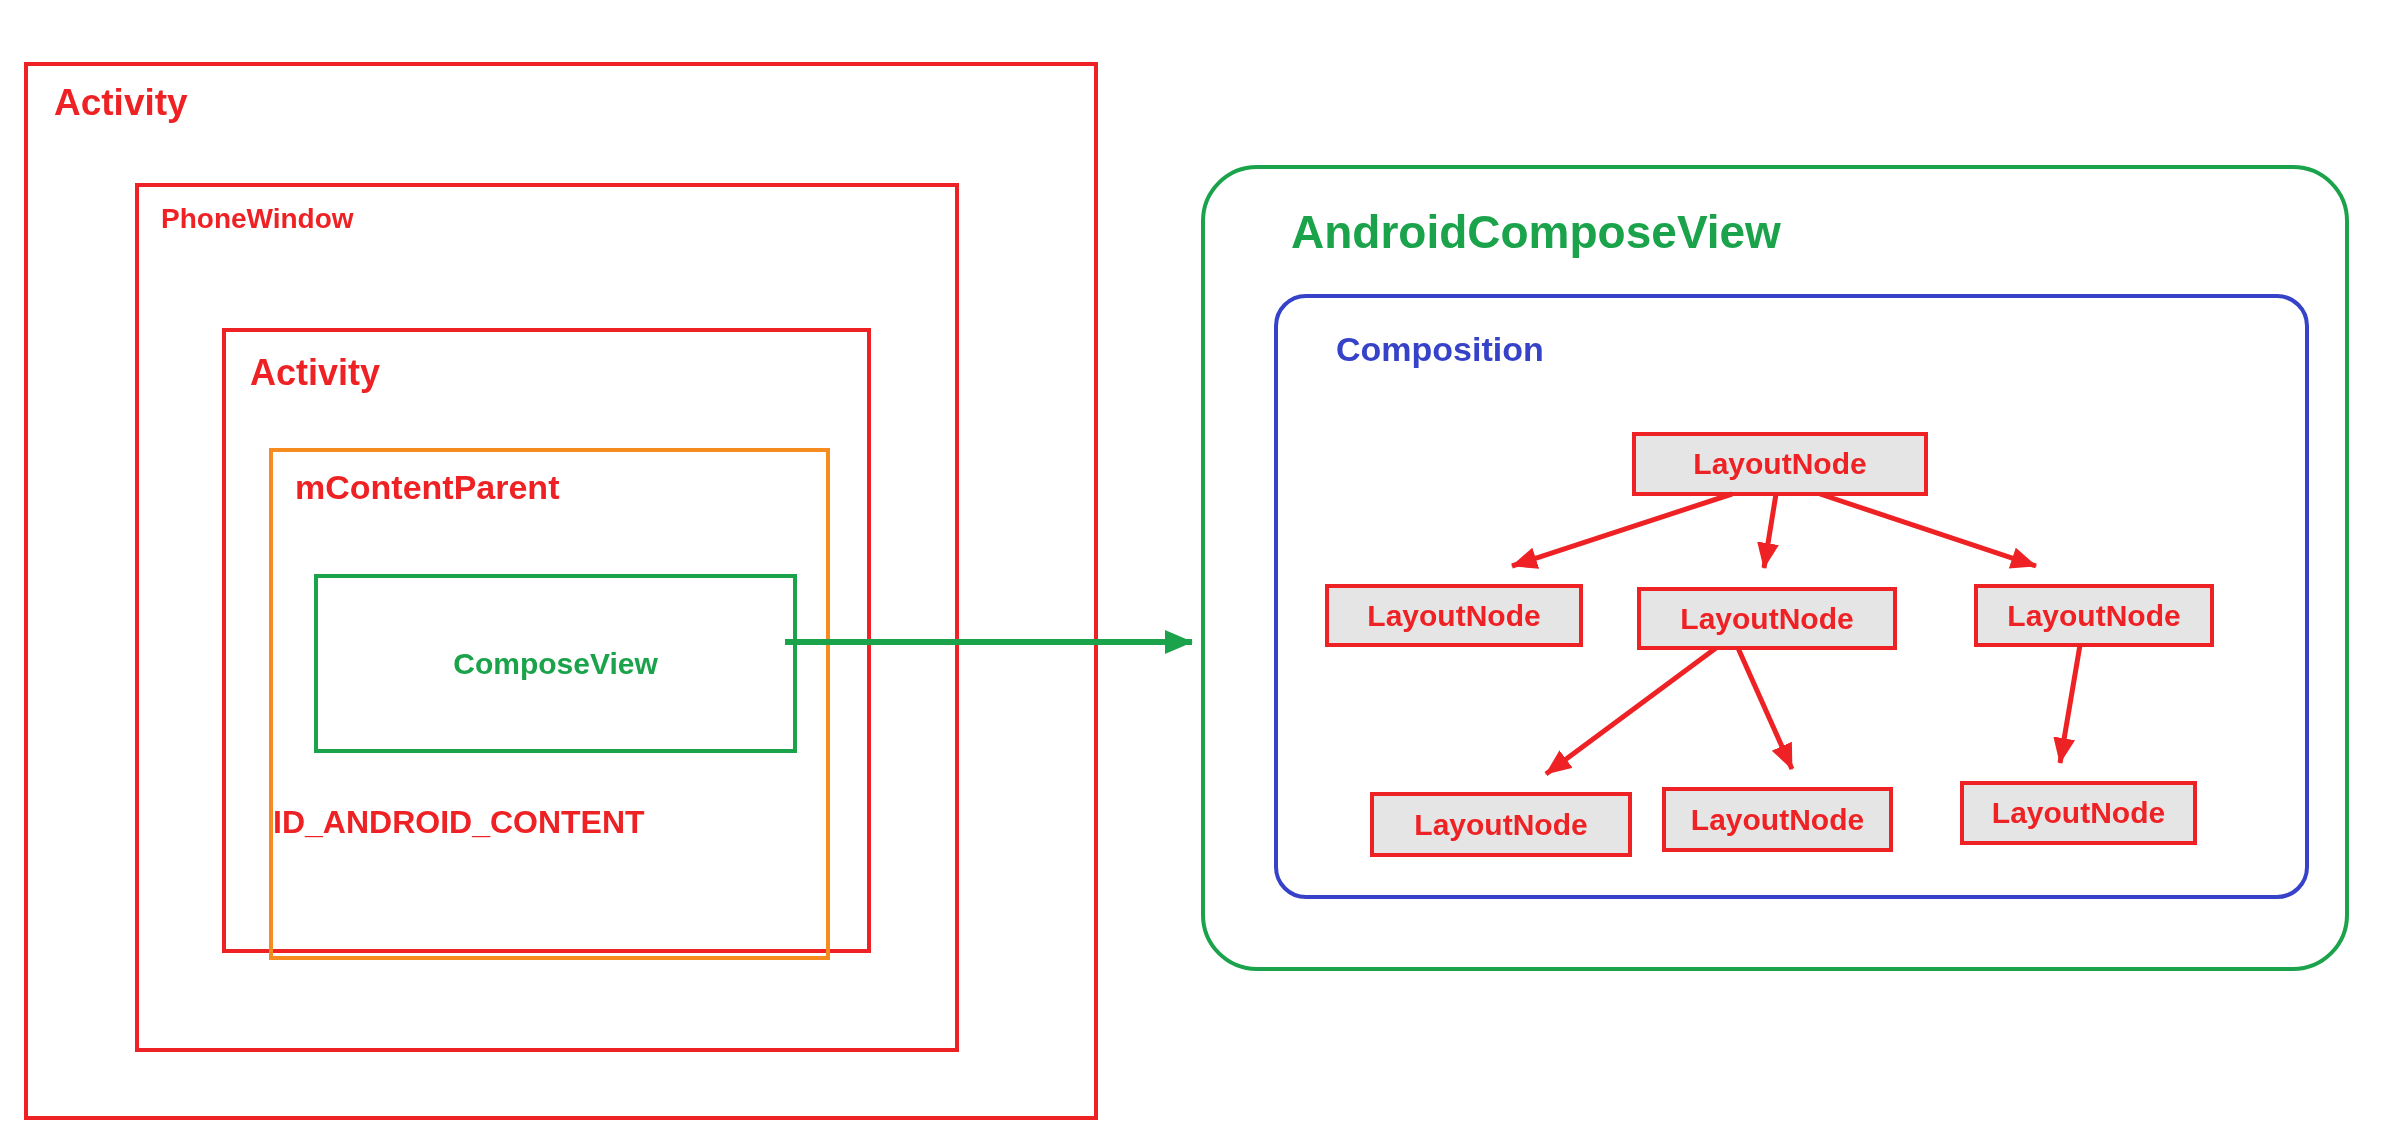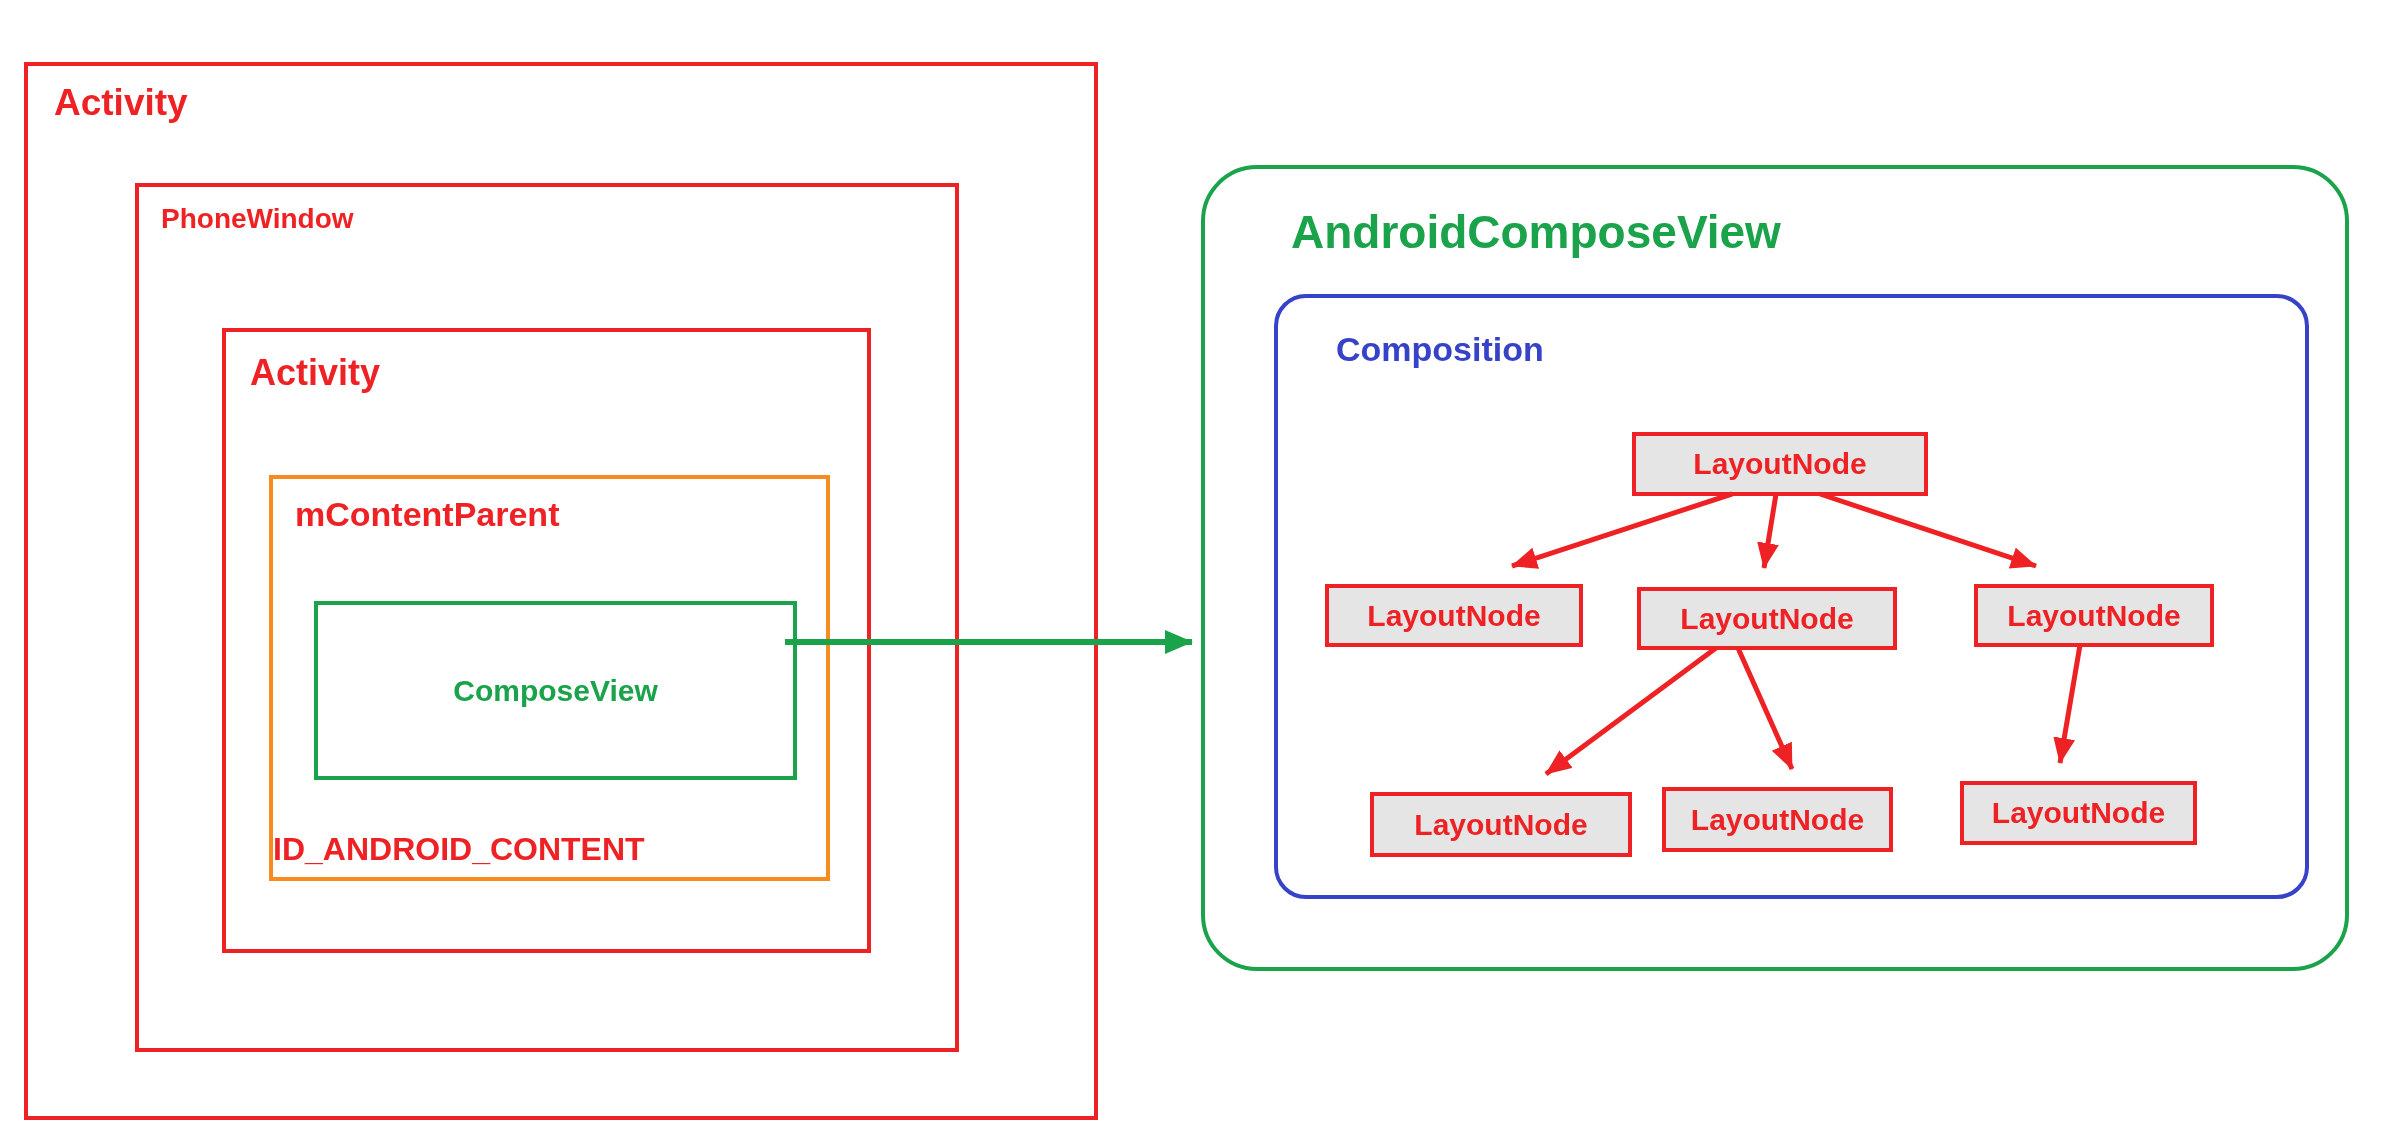--- a/index.html
+++ b/index.html
@@ -36,21 +36,21 @@
     left:107px; top:117px; width:824px; height:869px;
     border:4px solid var(--red);
   }
   .phonewindow-label{left:22px; top:16px; font-size:28px; color:var(--red);}
   .decorview{
     left:83px; top:141px; width:649px; height:625px;
     border:4px solid var(--red);
   }
   .decorview-label{left:24px; top:20px; font-size:36px; color:var(--red);}
   .mcontentparent{
-    left:43px; top:143px; width:561px; height:406px;
+    left:43px; top:116px; width:561px; height:512px;
     border:4px solid var(--orange);
     text-decoration:underline;
   }
   .mcontentparent-label{left:22px; top:16px; font-size:34px; color:var(--red);}
   .composeview{
     left:41px; top:122px; width:483px; height:179px;
     border:4px solid var(--green);
     display:flex; align-items:center; justify-content:center;
   }
   .composeview-label{

